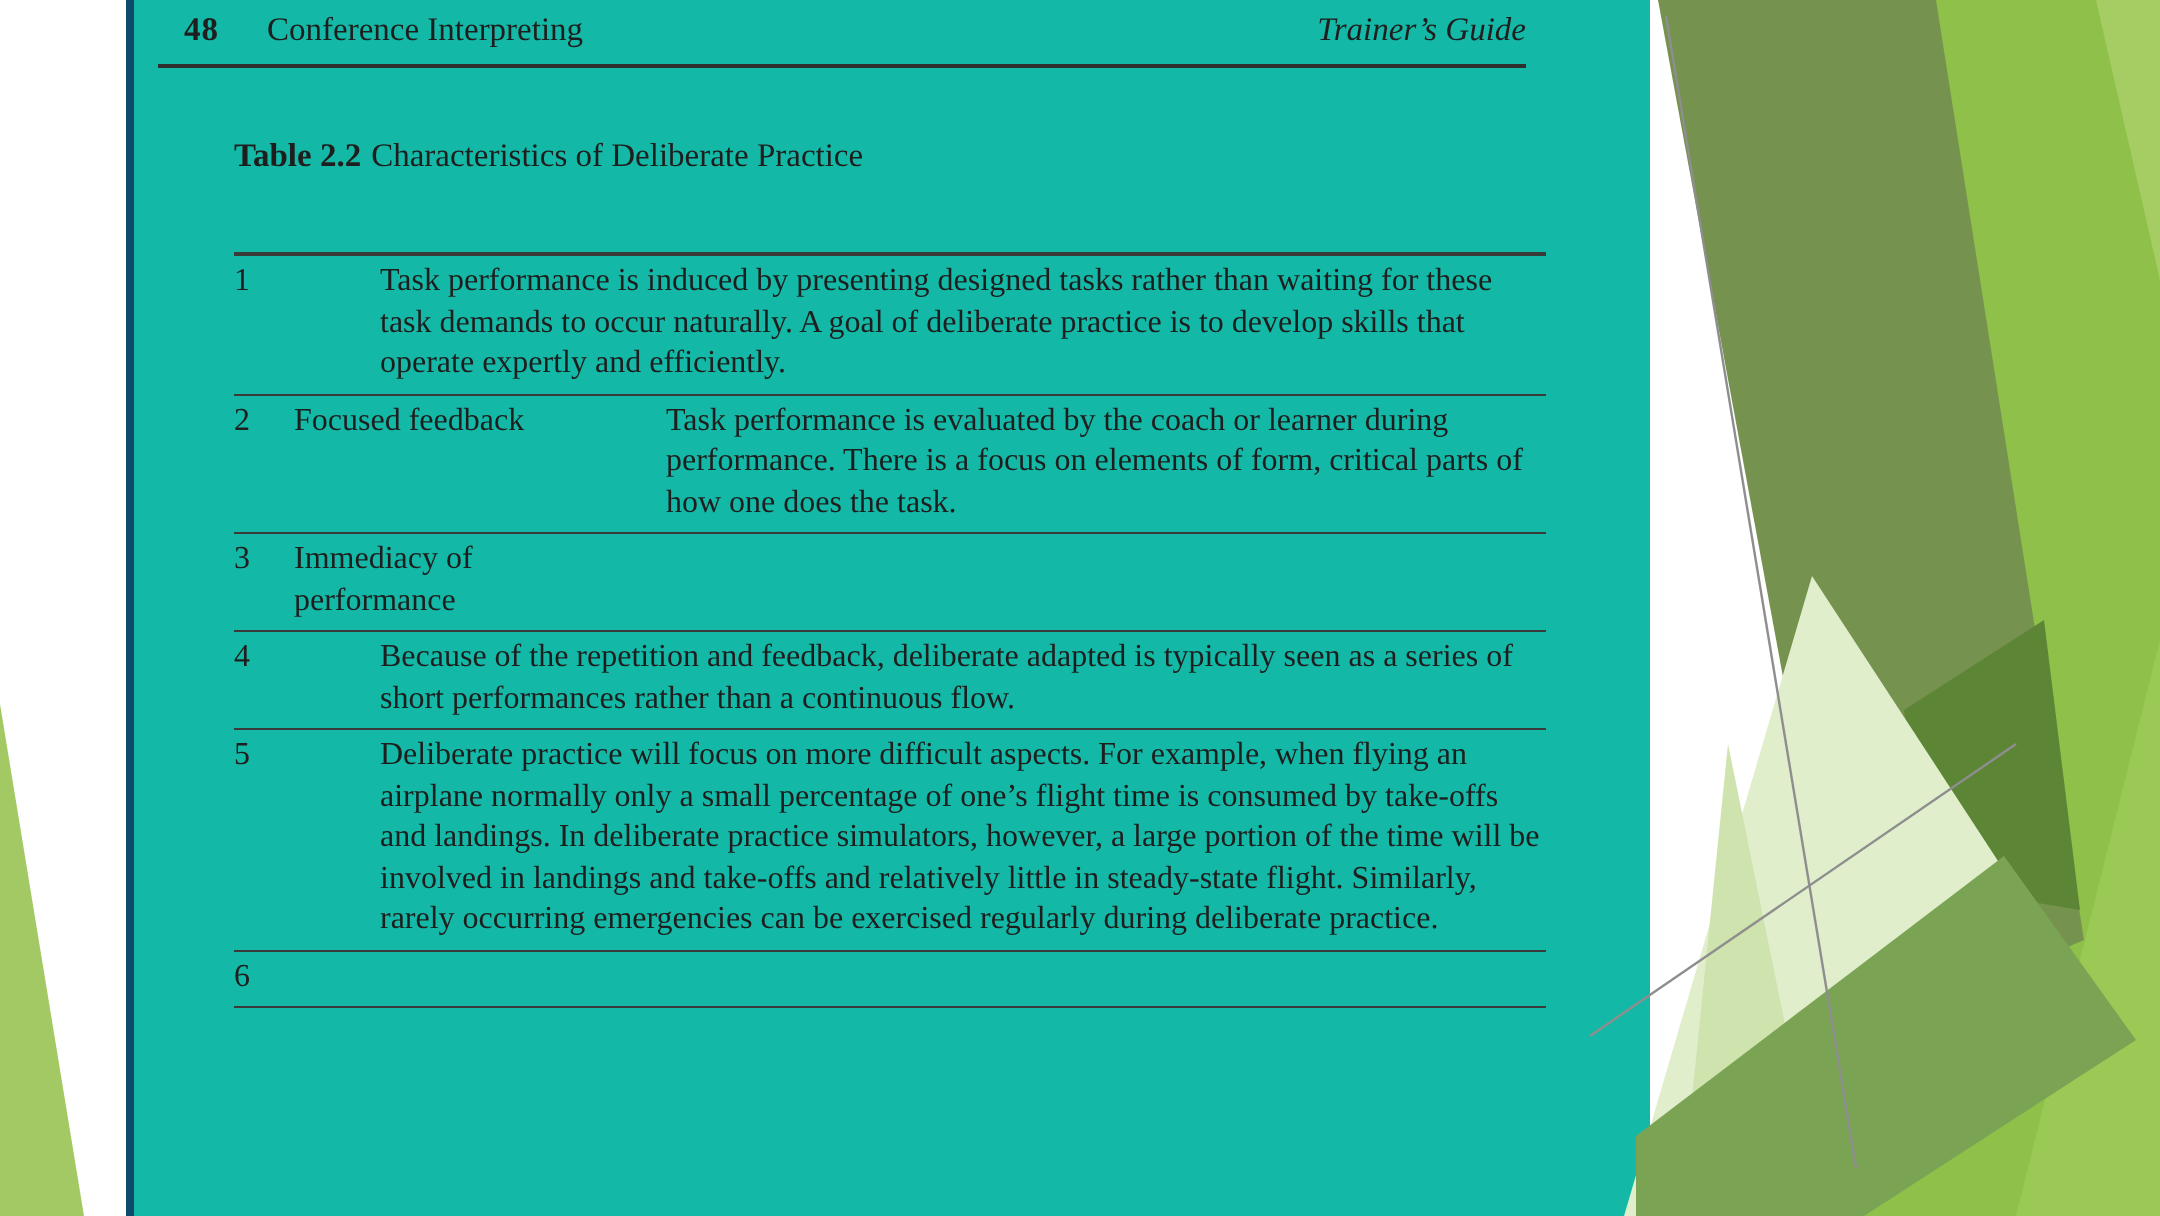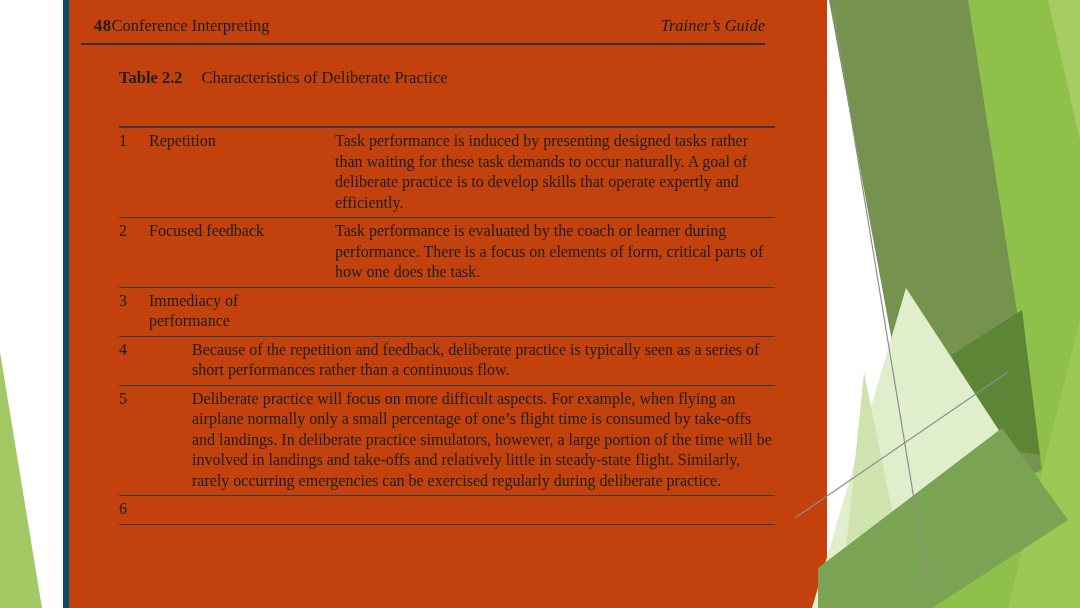--- a/index.html
+++ b/index.html
@@ -4,38 +4,38 @@
 <style>
   html,body { margin:0; padding:0; background:#fff; }
   .slide {
     position:relative; width:1080px; height:608px;
     background:#ffffff; overflow:hidden;
     font-family:"Liberation Serif", serif;
   }
   
   .page {
     position:absolute; left:63px; top:0; width:758px; height:608px;
-    background:#c2410c; border-left:6px solid #0c4a6e;
+    background:#14b8a6; border-left:4px solid #0c4a6e;
     color:#1e1e1e;
   }
   .page-header {
     position:absolute; left:12px; top:5px; width:684px;
     display:flex; align-items:baseline;
     border-bottom:2px solid #2f2f2f; padding-bottom:7px;
     font-size:16.5px;
   }
   .page-num { font-weight:bold; margin-left:13px; letter-spacing:.5px; }
-  .book-title { }
-  .guide-title { margin-left:auto; font-style:italic;margin-top:11px; }
+  .book-title { margin-left:24px; }
+  .guide-title { margin-left:auto; font-style:italic; }
 
   .caption {
     position:absolute; left:50px; top:67px; width:656px;
     font-size:16.5px; line-height:22px;
   }
-  .caption b { margin-right:19px; }
+  .caption b { margin-right:5px; }
 
   .dtable {
     position:absolute; left:50px; top:126px; width:656px;
     border-top:2px solid #3a3a3a;
     font-size:16px; line-height:20.5px;
   }
   .drow { display:flex; border-bottom:1.5px solid #3a3a3a; padding:3px 0 4px; }
   .c-num  { width:30px; flex:none; }
   .c-term { width:133px; flex:none; padding-right:10px; }
   .c-desc { flex:1;margin-left:43px; }
@@ -58,38 +58,37 @@
     <div class="caption">
       <div>
         <b>Table 2.2</b><span>Characteristics of Deliberate Practice</span>
       </div>
     </div>
 
     <div class="dtable">
       <div>
     <div class="drow">
       <div class="c-num">1</div>
-      <div class="c-term">Repetition</div>
       <div class="c-desc">Task performance is induced by presenting designed tasks rather than waiting for these task demands to occur naturally. A goal of deliberate practice is to develop skills that operate expertly and efficiently.</div>
     </div>
 
     <div class="drow">
       <div class="c-num">2</div>
       <div class="c-term">Focused feedback</div>
       <div class="c-desc">Task performance is evaluated by the coach or learner during performance. There is a focus on elements of form, critical parts of how one does the task.</div>
     </div>
 
     <div class="drow">
       <div class="c-num">3</div>
       <div class="c-term">Immediacy of performance</div>
     </div>
 
     <div class="drow">
       <div class="c-num">4</div>
-      <div class="c-desc">Because of the repetition and feedback, deliberate practice is typically seen as a series of short performances rather than a continuous flow.</div>
+      <div class="c-desc">Because of the repetition and feedback, deliberate adapted is typically seen as a series of short performances rather than a continuous flow.</div>
     </div>
 
     <div class="drow">
       <div class="c-num">5</div>
       <div class="c-desc">Deliberate practice will focus on more difficult aspects. For example, when flying an airplane normally only a small percentage of one’s flight time is consumed by take-offs and landings. In deliberate practice simulators, however, a large portion of the time will be involved in landings and take-offs and relatively little in steady-state flight. Similarly, rarely occurring emergencies can be exercised regularly during deliberate practice.</div>
     </div>
 
     <div class="drow">
       <div class="c-num">6</div>
     </div>

